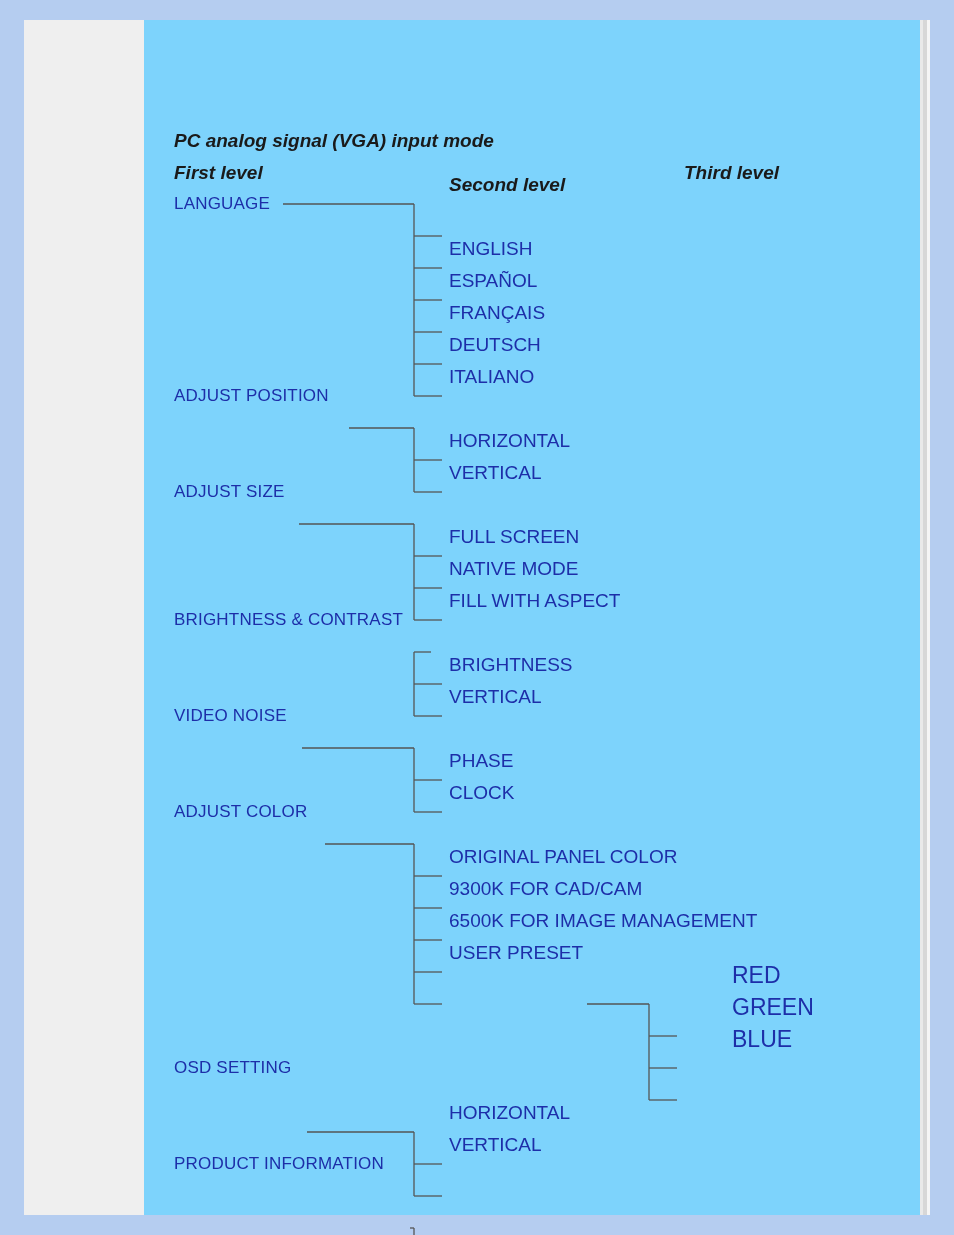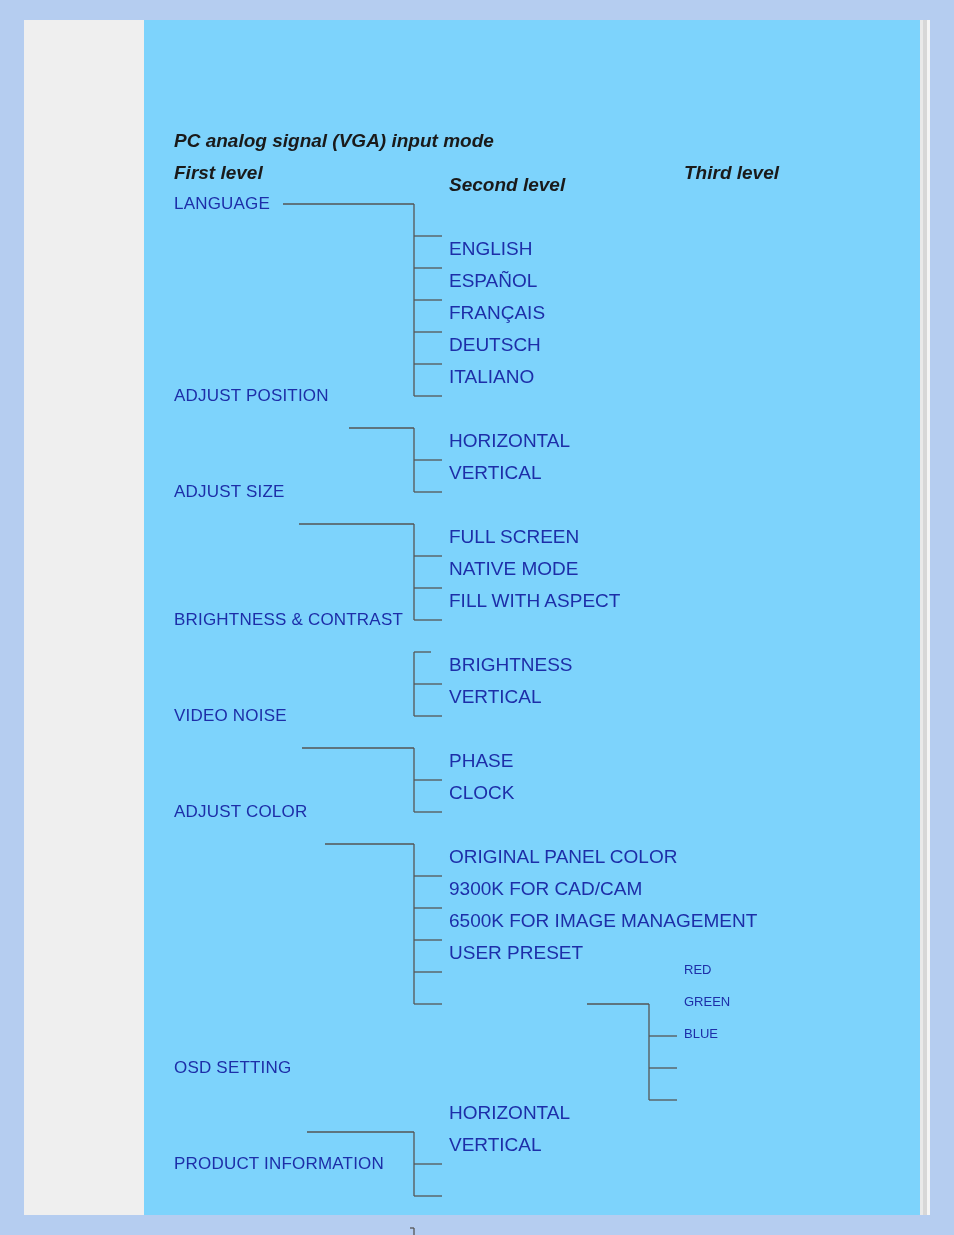--- a/index.html
+++ b/index.html
@@ -48,21 +48,21 @@
     font-size:19px;
     margin-bottom:6px;
   }
   .row{height:32px;position:relative;}
   .headers{height:32px;position:relative;font-weight:700;font-style:italic;color:#1a1a1a;font-size:19px;}
   .col1{position:absolute;left:0;  top:4px;white-space:nowrap;text-align:right;}
   .col2{position:absolute;left:275px;top:16px;white-space:nowrap;}
   .col3{position:absolute;left:510px;top:4px;white-space:nowrap;}
   .lvl1{color:#1d2ea8;font-size:17px;letter-spacing:.2px;}
   .lvl2{color:#1d2ea8;font-size:19px;}
-  .lvl3{color:#1d2ea8;font-size:13px;}
+  .lvl3{color:#1d2ea8;font-size:23px;margin-left:48px;}
   svg.conn{position:absolute;left:0;top:0;pointer-events:none;}
   svg.conn line{stroke:#555;stroke-width:1.3;}
 </style>
 </head>
 <body>
 
 <div class="page">
   <div class="gutter"></div>
   <div class="right-edge">
     <div class="re1"></div>

